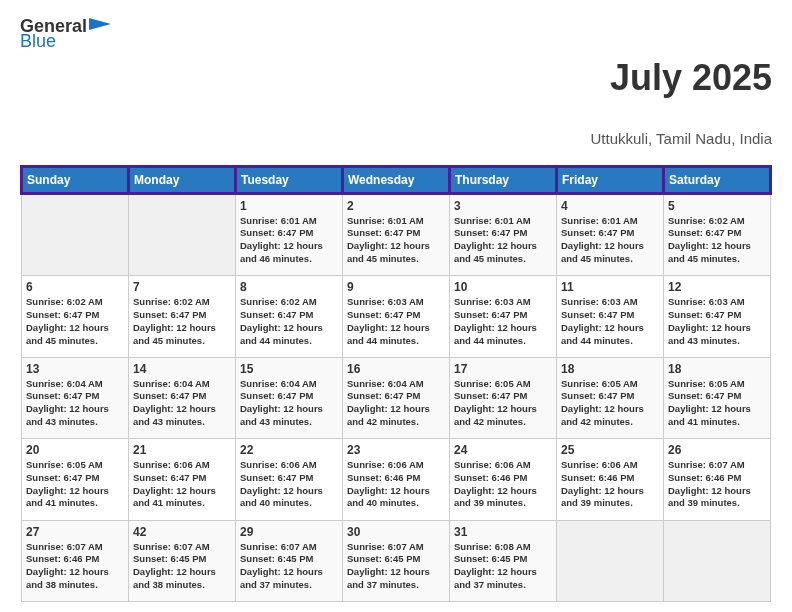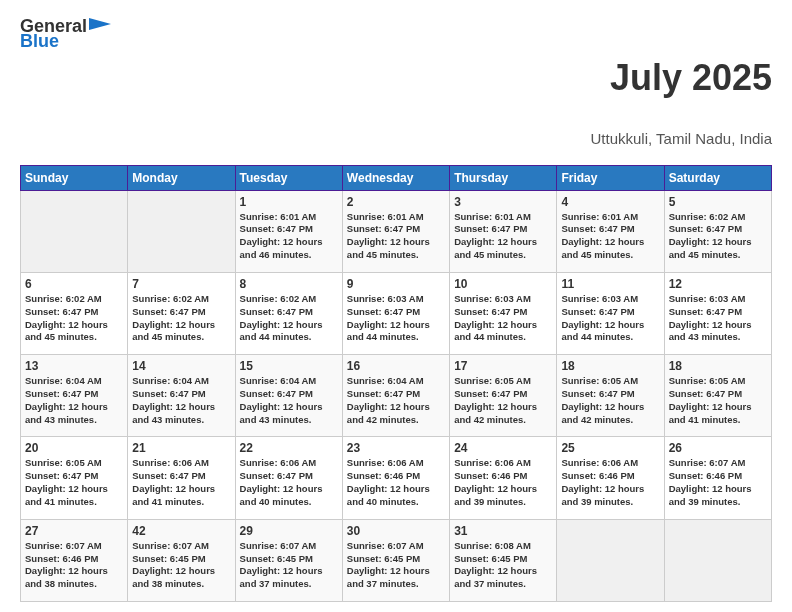--- a/index.html
+++ b/index.html
@@ -51,21 +51,21 @@
       width: 100%;
       table-layout: fixed;
     }
     .calendar th {
       background: #2979c0;
       color: #fff;
       font-size: 12px;
       font-weight: bold;
       padding: 5px 4px;
       text-align: left;
-      border: 1px solid #4c1d95;
+      border: 3px solid #4c1d95;
     }
     .calendar td {
       border: 1px solid #ccc;
       vertical-align: top;
       padding: 4px 4px 2px 4px;
       font-size: 10px;
       color: #333;
       background: #fff;
     }
     .calendar tr:nth-child(odd) td {
@@ -97,21 +97,21 @@
 <div class="page">
   <div class="header">
     <div class="logo">
       <div style="display:flex;flex-direction:column;align-items:flex-start;line-height:1;">
         <div style="display:flex;align-items:center;">
           <span style="font-size:18px;font-weight:bold;color:#333;">General</span>
           <svg width="22" height="18" viewBox="0 0 22 18" style="margin-left:2px;margin-top:2px;">
             <polygon points="0,0 22,6 0,12" fill="#1a73c8"></polygon>
           </svg>
         </div>
-        <span style="font-size:18px;font-weight:bold;color:#1a73c8;margin-top:-4px;">Blue</span>
+        <span style="font-size:18px;font-weight:normal;color:#1a73c8;margin-top:-4px;">Blue</span>
       </div>
     </div>
     <div class="title-block">
       <div class="month-title">July 2025</div>
       <div class="location-title">Uttukkuli, Tamil Nadu, India</div>
     </div>
   </div>
 
   <table class="calendar">
     <thead>

